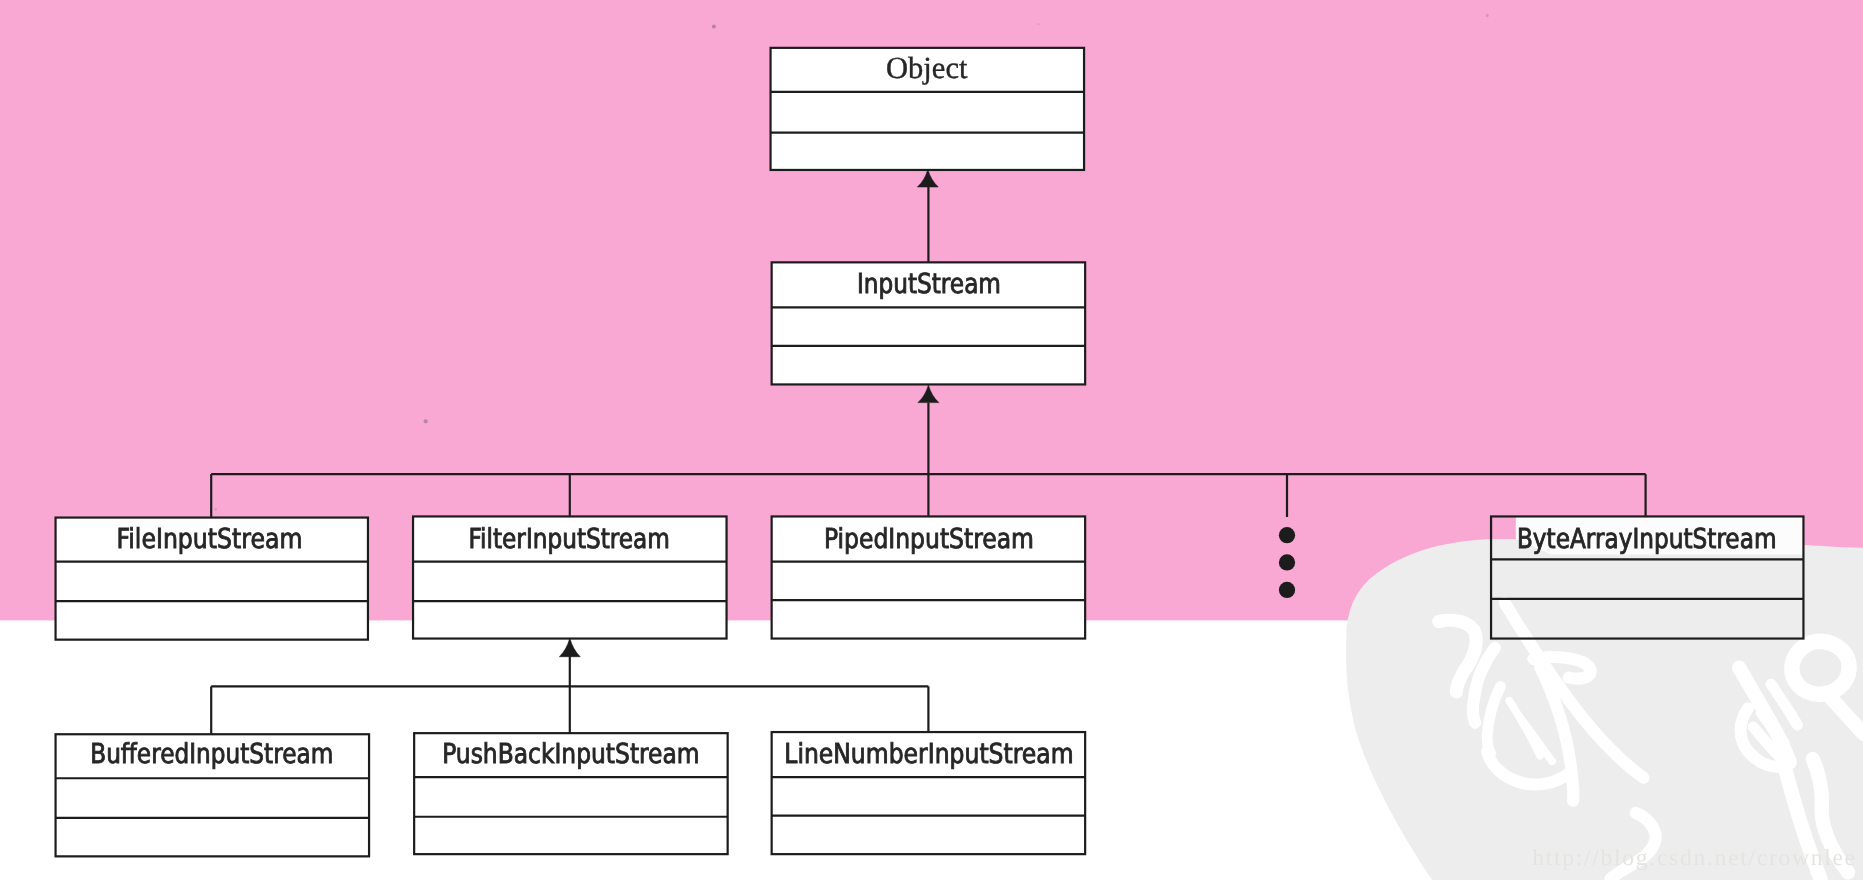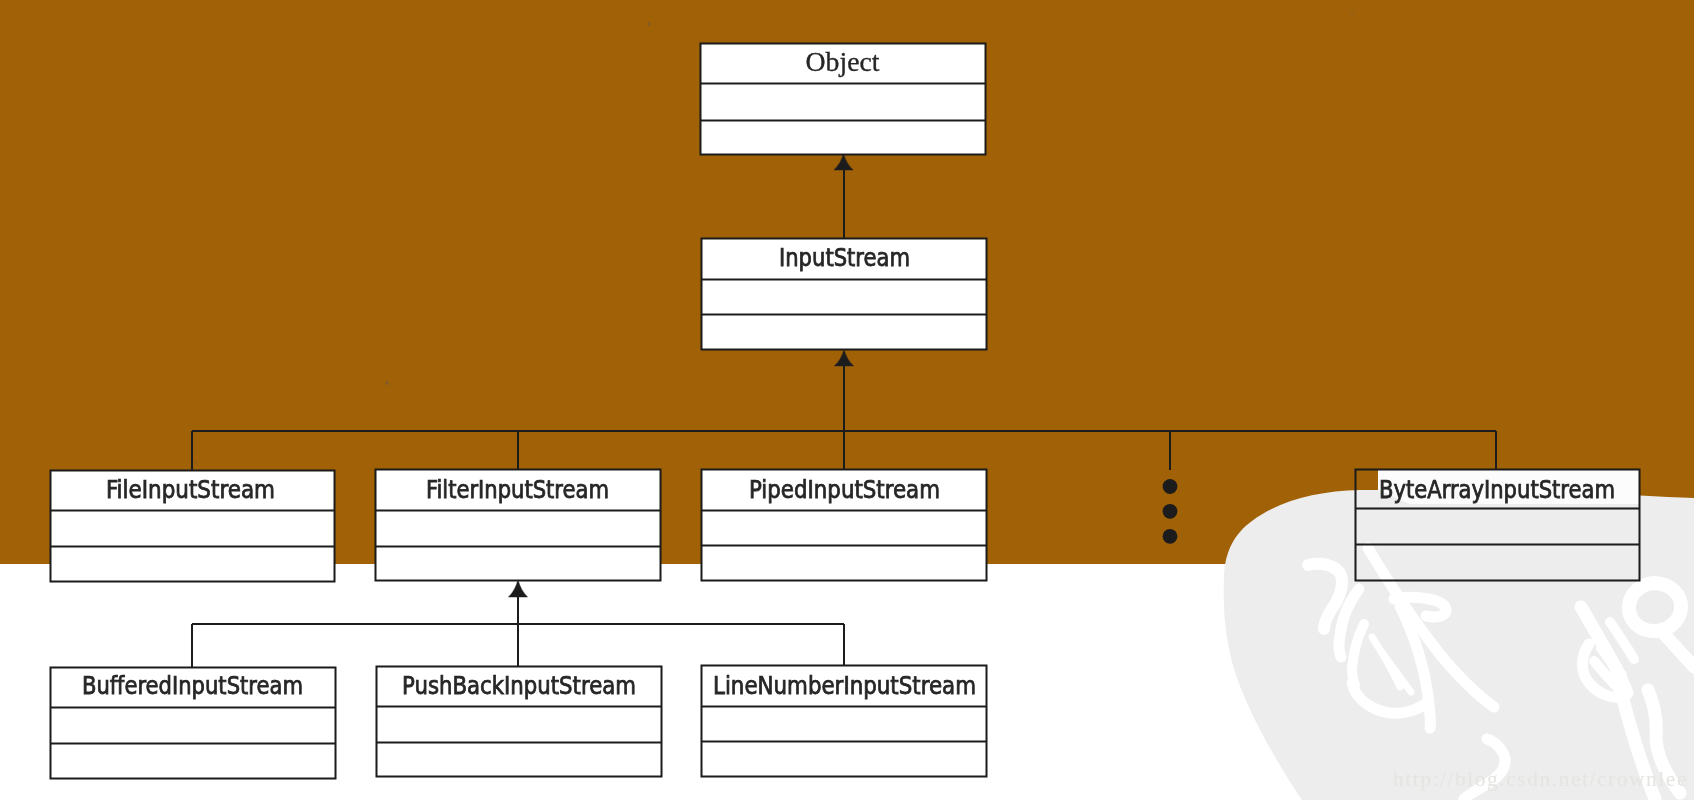--- a/index.html
+++ b/index.html
@@ -1,19 +1,19 @@
 <!DOCTYPE html>
 <html><head>
 <meta charset="utf-8">
 <title>InputStream class hierarchy</title>
 <style>
   html,body{margin:0;padding:0;background:#ffffff;}
   body{width:1694px;height:800px;overflow:hidden;
        font-family:"Liberation Sans",sans-serif;}
-  #stage{position:relative;width:1694px;height:564px;background:#a16207;}
+  #stage{position:relative;width:1694px;height:564px;background:#f9a8d4;}
   svg.layer{position:absolute;left:0;top:0;width:1694px;height:800px;display:block;}
   .cls-name{font-family:"DejaVu Sans",sans-serif;font-stretch:condensed;
             font-size:25px;fill:#262626;text-anchor:middle;
             stroke:#262626;stroke-width:0.75;paint-order:stroke;}
   .cls-name.serif{font-family:"Liberation Serif",serif;font-size:28px;
                   stroke-width:0.35;}
   .wm-url{font-family:"Liberation Serif",serif;font-size:21px;fill:#e4e4e0;letter-spacing:1.5px;}
 </style>
 </head>
 <body>

